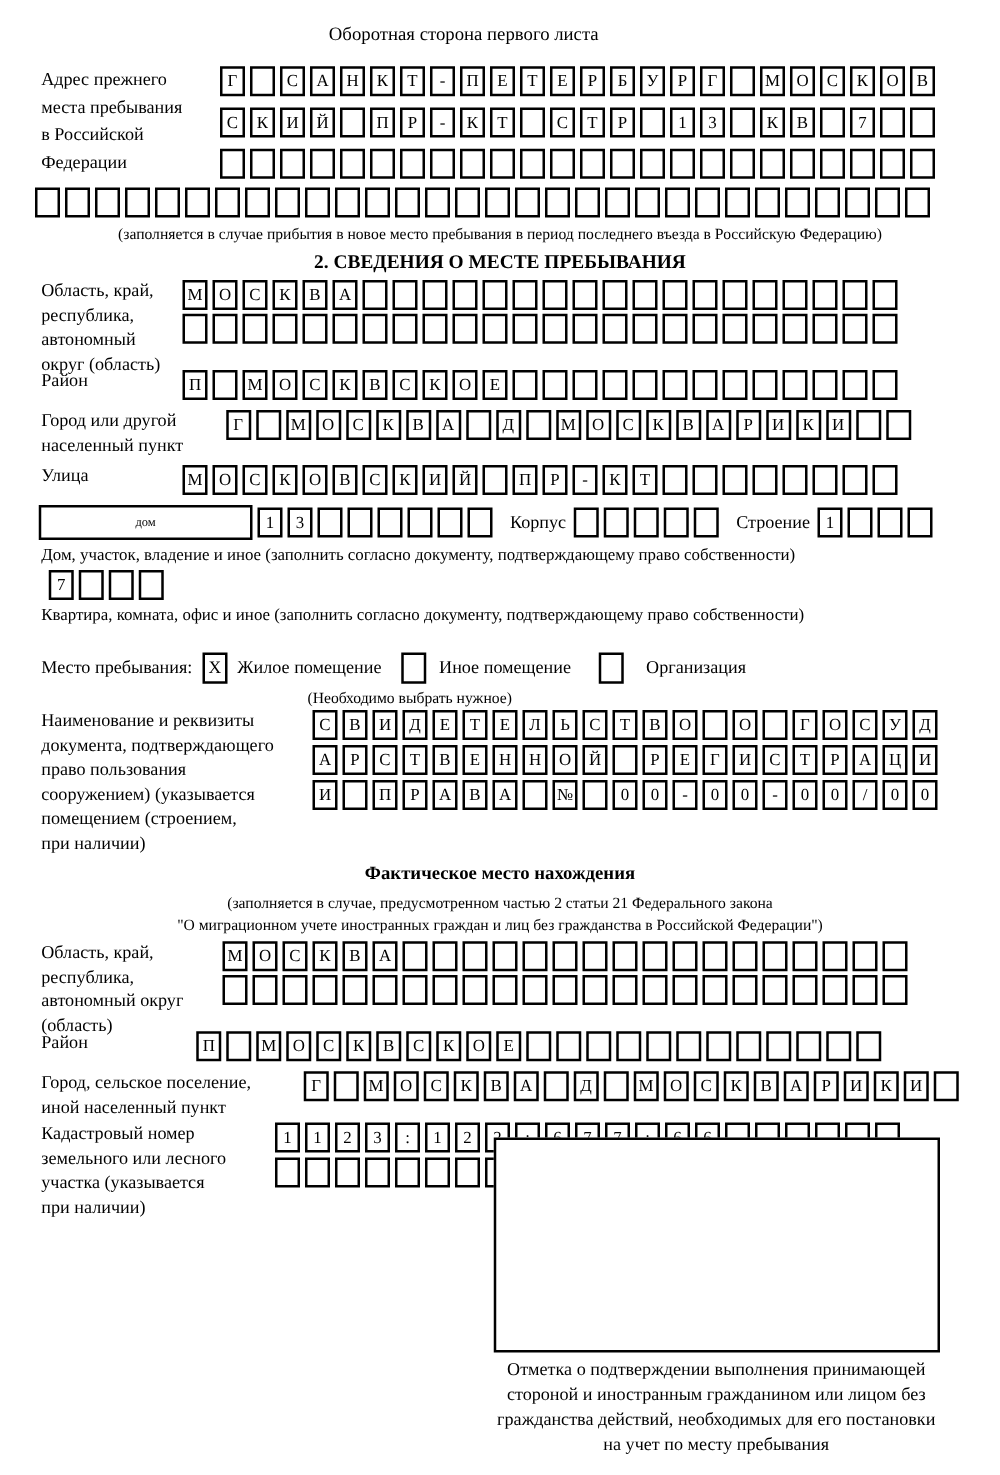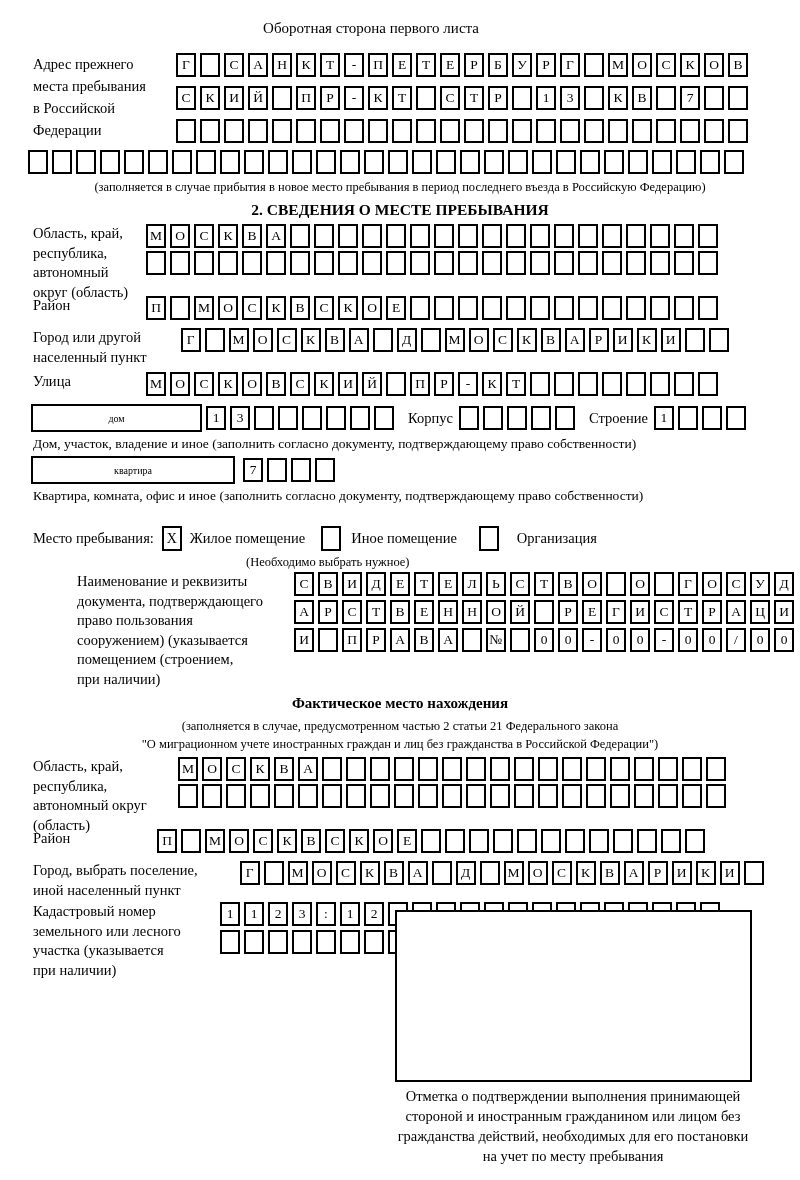--- a/index.html
+++ b/index.html
@@ -33,21 +33,21 @@
            justify-content:center;font-size:10px;}
   .widebox-dom{width:171px;}
   .widebox-kv{width:204px;}
   .inline-lbl{font-size:14.5px;}
   .note-left{margin:3px 0 0 33px;font-size:13.5px;line-height:17px;}
   .apt-row{display:flex;align-items:center;margin:4px 0 0 31px;}
   .stay-row{display:flex;align-items:center;margin:22px 0 0 33px;}
   .chk{width:20px;height:25px;border:2px solid #000;box-sizing:border-box;display:flex;
        align-items:center;justify-content:center;font-size:14px;}
   .stay-note{margin:3px 0 0 246px;font-size:12.5px;line-height:16px;}
-  .doc-block{margin-top:2px;padding-left:44px;}
+  .doc-block{margin-top:2px;}
   .actual-title{text-align:center;font-weight:bold;font-size:15px;margin-top:4px;line-height:20px;}
   .actual-note{margin-top:4px;text-align:center;font-size:12.5px;line-height:18px;}
   .kad-block{margin-top:2px;}
   .stamp-box{position:absolute;left:395px;top:910px;width:357px;height:172px;border:2px solid #000;
              box-sizing:border-box;background:#fff;}
   .stamp-caption{position:absolute;left:340px;top:1086px;width:466px;text-align:center;
                  font-size:14.5px;line-height:20px;}
 </style>
 </head>
 <body>
@@ -359,21 +359,20 @@
     <div class="cells">
         <span class="cell">1</span>
         <span class="cell"></span>
         <span class="cell"></span>
         <span class="cell"></span>
       </div>
   </div>
   <div class="note-left">Дом, участок, владение и иное (заполнить согласно документу, подтверждающему право собственности)</div>
 
   <div class="apt-row">
-    <div class="widebox widebox-kv">квартира</div>
     <div class="cells" style="margin-left:8px;">
         <span class="cell">7</span>
         <span class="cell"></span>
         <span class="cell"></span>
         <span class="cell"></span>
       </div>
   </div>
   <div class="note-left">Квартира, комната, офис и иное (заполнить согласно документу, подтверждающему право собственности)</div>
 
   <div class="stay-row">
@@ -560,21 +559,21 @@
         <span class="cell"></span>
         <span class="cell"></span>
         <span class="cell"></span>
         <span class="cell"></span>
         <span class="cell"></span>
       </div>
   </div>
 
   <div class="field city-block">
     <div class="lbl lbl-s3">
-        <div>Город, выбрать поселение,</div>
+        <div>Город, сельское поселение,</div>
         <div>иной населенный пункт</div>
       </div>
     <div class="cells city-indent3">
         <span class="cell">Г</span>
         <span class="cell"></span>
         <span class="cell">М</span>
         <span class="cell">О</span>
         <span class="cell">С</span>
         <span class="cell">К</span>
         <span class="cell">В</span>

